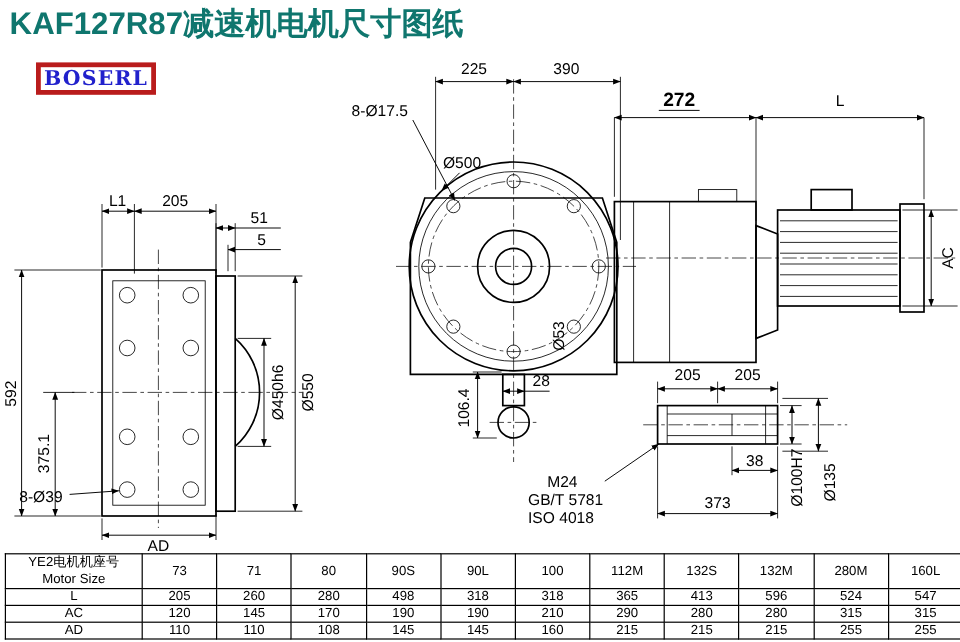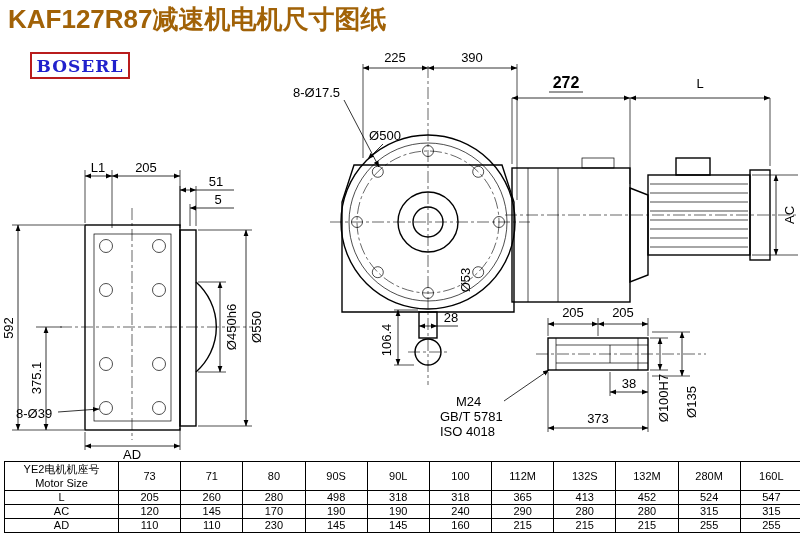--- a/index.html
+++ b/index.html
@@ -1,19 +1,19 @@
 <!DOCTYPE html>
 <html><head>
 <meta charset="utf-8">
 <style>
   *{margin:0;padding:0;box-sizing:border-box}
   html,body{width:800px;height:535px;background:#fff;font-family:"Liberation Sans",sans-serif;color:#000}
   .stage{position:relative;width:800px;height:535px;background:#fff;overflow:hidden}
-  .title{position:absolute;left:8px;top:2px;font-size:26px;font-weight:bold;color:#a16207;white-space:nowrap}
-  .logo{position:absolute;left:30px;top:52px;width:100px;height:27px;border:2px solid #b91c1c;
+  .title{position:absolute;left:8px;top:2px;font-size:26px;font-weight:bold;color:#0f766e;white-space:nowrap}
+  .logo{position:absolute;left:30px;top:52px;width:100px;height:27px;border:4px solid #b91c1c;
         color:#2121cc;font-family:"DejaVu Serif",serif;font-size:17px;font-weight:bold;
         display:flex;align-items:center;justify-content:center;letter-spacing:1px;background:#fff}
   svg{position:absolute;left:0;top:40px}
   .o{fill:none;stroke:#000;stroke-width:1.4}
   .th{fill:none;stroke:#000;stroke-width:.7}
   .cl{fill:none;stroke:#000;stroke-width:.6;stroke-dasharray:12 3 3 3}
   .dm{fill:none;stroke:#000;stroke-width:.8}
   svg text{font-family:"Liberation Sans",sans-serif;font-size:13px;fill:#000}
   text.mid{text-anchor:middle}
   text.big{font-size:16px;font-weight:bold}
@@ -249,43 +249,43 @@
           <tr>
             <td>L</td>
             <td>205</td>
             <td>260</td>
             <td>280</td>
             <td>498</td>
             <td>318</td>
             <td>318</td>
             <td>365</td>
             <td>413</td>
-            <td>452</td>
+            <td>596</td>
             <td>524</td>
             <td>547</td>
           </tr>
           <tr>
             <td>AC</td>
             <td>120</td>
             <td>145</td>
             <td>170</td>
             <td>190</td>
             <td>190</td>
-            <td>240</td>
+            <td>210</td>
             <td>290</td>
             <td>280</td>
             <td>280</td>
             <td>315</td>
             <td>315</td>
           </tr>
           <tr>
             <td>AD</td>
             <td>110</td>
             <td>110</td>
-            <td>230</td>
+            <td>108</td>
             <td>145</td>
             <td>145</td>
             <td>160</td>
             <td>215</td>
             <td>215</td>
             <td>215</td>
             <td>255</td>
             <td>255</td>
           </tr>
         </tbody>

